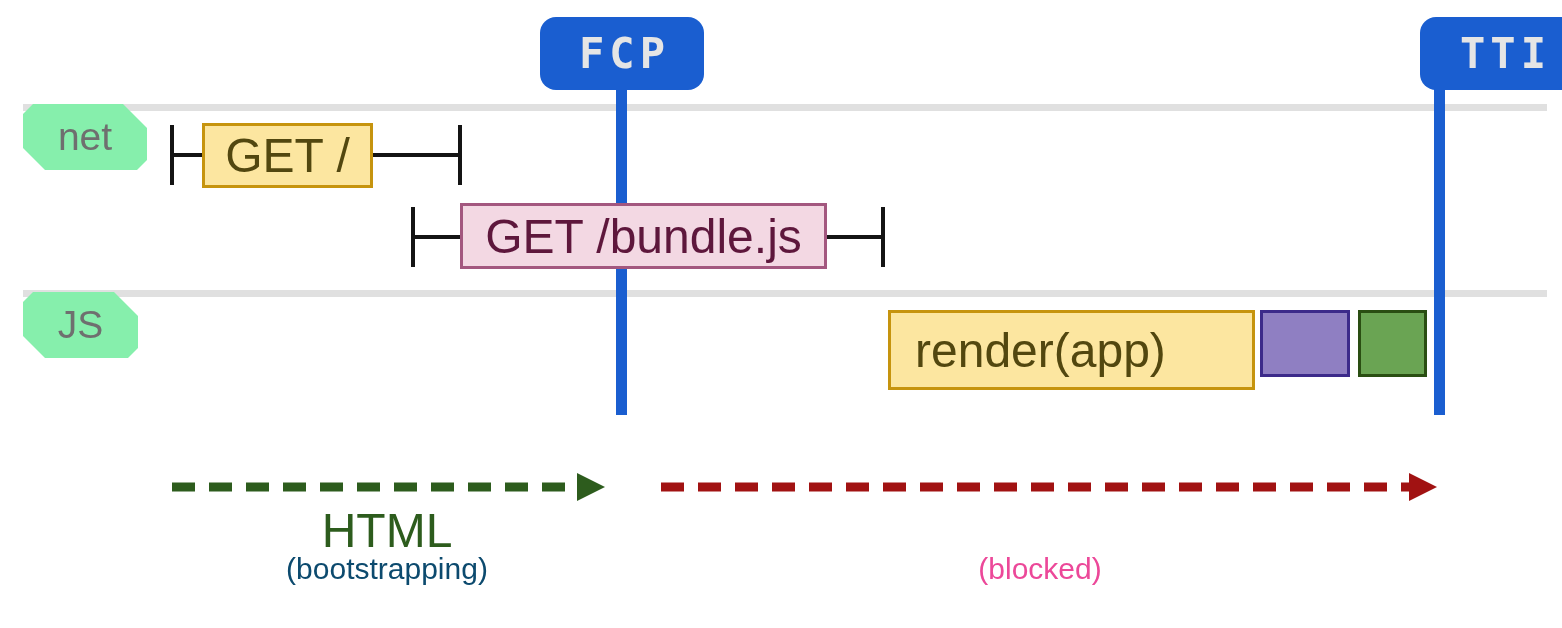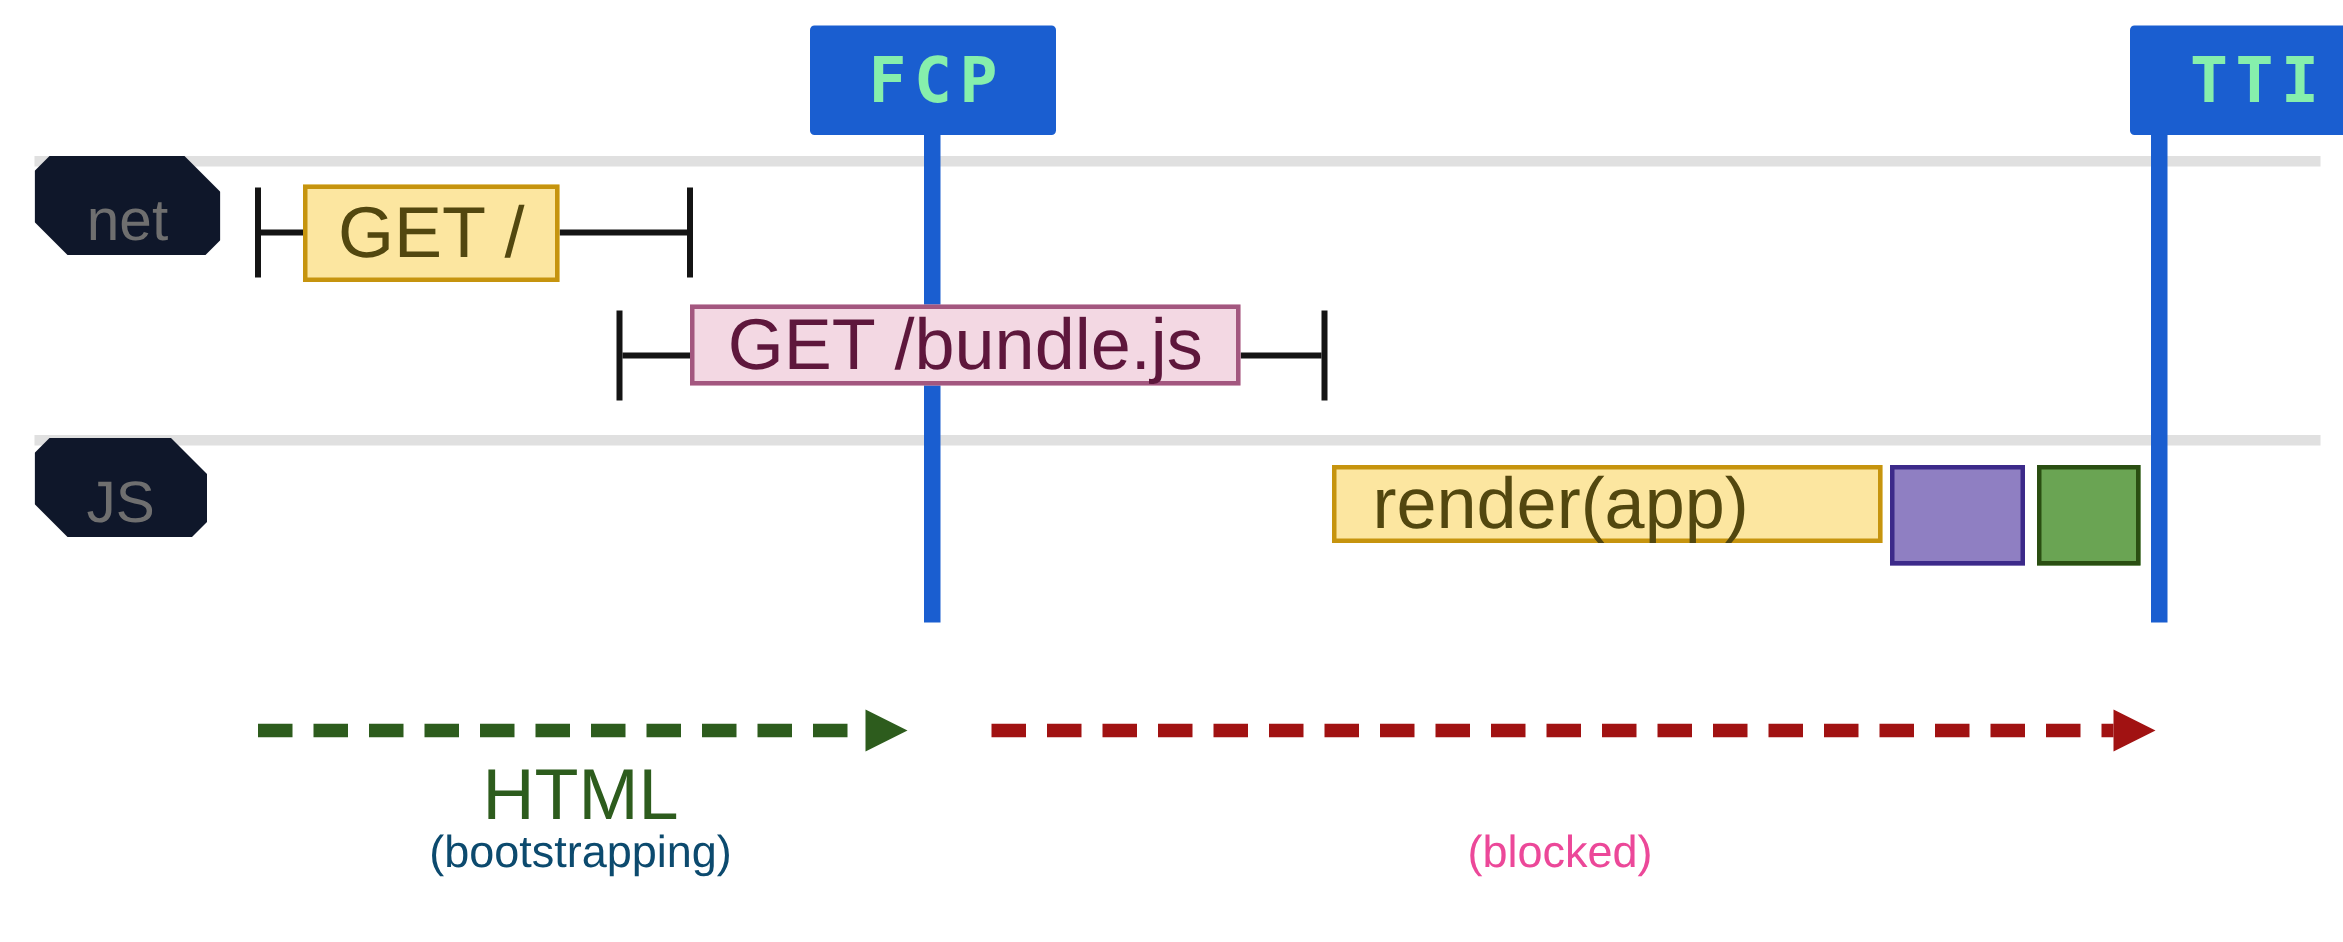--- a/index.html
+++ b/index.html
@@ -6,51 +6,51 @@
   .canvas{
     position:relative;width:1562px;height:628px;background:#ffffff;overflow:hidden;
     font-family:"Liberation Sans",sans-serif;
   }
   
   .lane-line{position:absolute;left:23px;width:1524px;height:7px;background:#e0e0e0;z-index:0;}
   .lane-line.net{top:104px;}
   .lane-line.js{top:290px;}
   
   .lane-tab{
-    position:absolute;left:23px;background:#0f172a;color:#6f6f6f;
-    display:flex;align-items:flex-end;justify-content:center;
+    position:absolute;left:23px;background:#86efac;color:#6f6f6f;
+    display:flex;align-items:center;justify-content:center;
     font-size:39px;z-index:1;
     clip-path:polygon(10px 0,calc(100% - 24px) 0,100% 24px,100% calc(100% - 10px),
       calc(100% - 10px) 100%,22px 100%,0 calc(100% - 22px),0 10px);
   }
   .lane-tab.net{top:104px;width:124px;height:66px;}
   .lane-tab.js{top:292px;width:115px;height:66px;}
   
   .marker-badge{
-    position:absolute;top:17px;height:73px;border-radius:3px;
+    position:absolute;top:17px;height:73px;border-radius:16px;
     display:flex;align-items:center;justify-content:center;
-    color:#86efac;font-family:"DejaVu Sans Mono",monospace;font-weight:bold;
+    color:#e5e5e5;font-family:"DejaVu Sans Mono",monospace;font-weight:bold;
     font-size:42px;letter-spacing:5px;z-index:4;text-indent:5px;
   }
   .marker-badge.fcp{left:540px;width:164px;}
   .marker-badge.tti{left:1420px;width:166px;}
   .marker-line{position:absolute;top:88px;width:11px;height:327px;z-index:1;}
   .marker-line.fcp{left:616px;}
   .marker-line.tti{left:1434px;}
   
   .tick{position:absolute;width:4px;height:60px;background:#141414;z-index:1;}
   .conn{position:absolute;height:4px;background:#141414;z-index:1;}
   
   .event-box{
     position:absolute;box-sizing:border-box;border:3px solid;z-index:2;
     display:flex;align-items:center;justify-content:center;font-size:48px;
   }
   .event-box.get-root{left:202px;top:123px;width:171px;height:65px;}
-  .event-box.get-bundle{left:460px;top:203px;width:367px;height:54px;}
-  .event-box.render-app{left:888px;top:310px;width:367px;height:52px;justify-content:flex-start;padding-left:24px;}
+  .event-box.get-bundle{left:460px;top:203px;width:367px;height:66px;}
+  .event-box.render-app{left:888px;top:310px;width:367px;height:80px;justify-content:flex-start;padding-left:24px;}
   .event-box.purple-task{left:1260px;top:310px;width:90px;height:67px;}
   .event-box.green-task{left:1358px;top:310px;width:69px;height:67px;}
   
   .arrows-svg{position:absolute;left:0;top:460px;z-index:1;}
   .phase-title{position:absolute;width:400px;text-align:center;font-size:48px;font-weight:500;z-index:1;}
   .phase-sub{position:absolute;width:400px;text-align:center;font-size:30px;z-index:1;}
   .phase-title.html{left:187px;top:503px;}
   .phase-sub.html{left:187px;top:552px;}
   .phase-title.cr{left:837px;top:503px;}
   .phase-sub.cr{left:840px;top:552px;}

